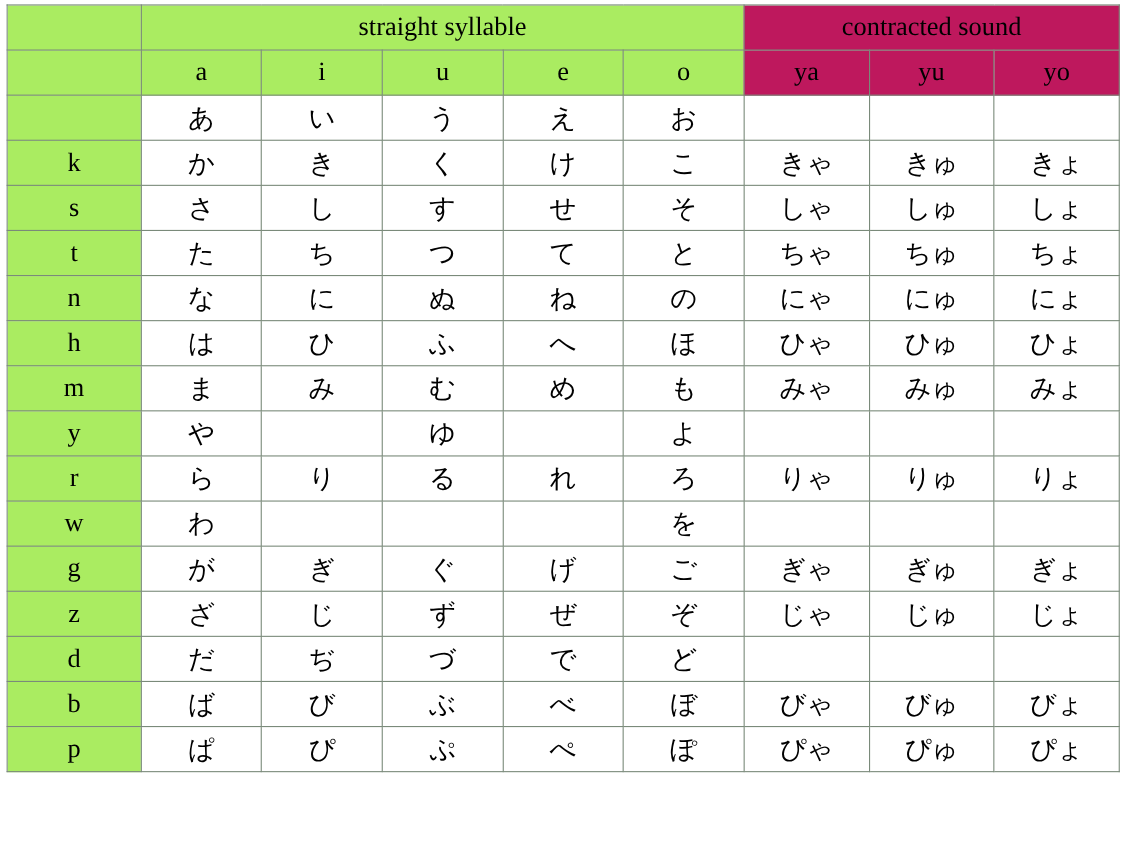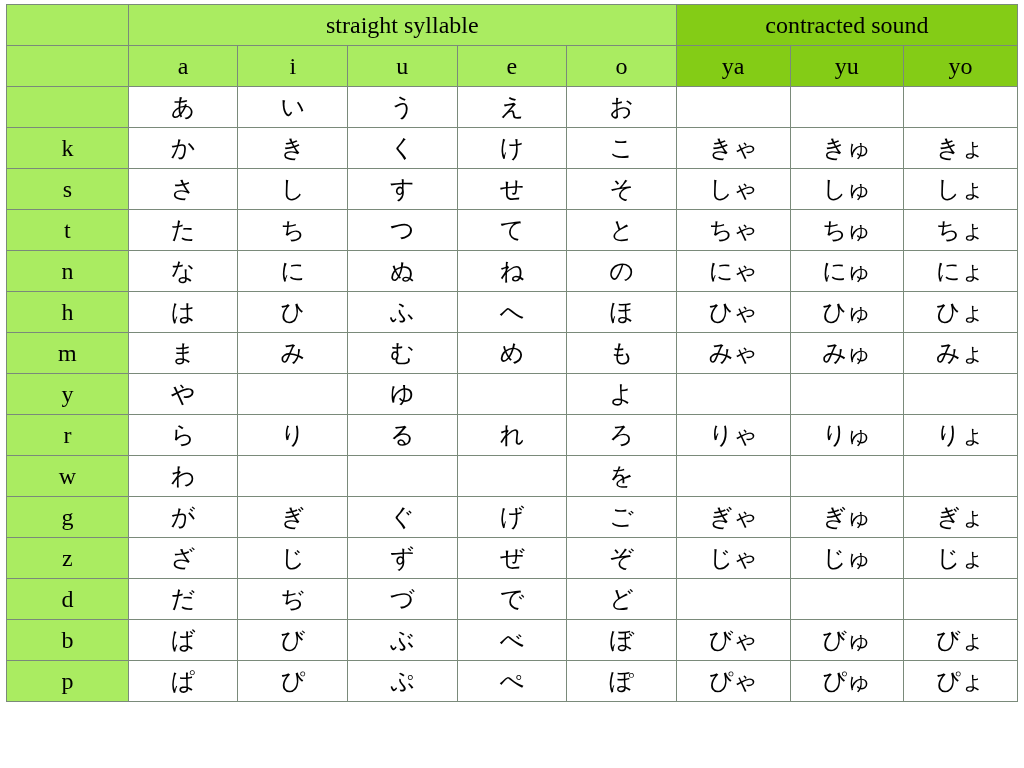--- a/index.html
+++ b/index.html
@@ -25,21 +25,21 @@
     border: 1px solid #7a8a7a;
     text-align: center;
     vertical-align: middle;
     height: 38px;
     font-weight: normal;
   }
   .g-light {
     background: #aaec61;
   }
   .g-dark {
-    background: #84cc16;
+    background: #be185d;
   }
   col.left   { width: 120px; }
   col.five   { width: 108px; }
   col.three  { width: 112px; }
 </style>
 </head>
 <body>
 
 <div class="wrap">
 <table>

